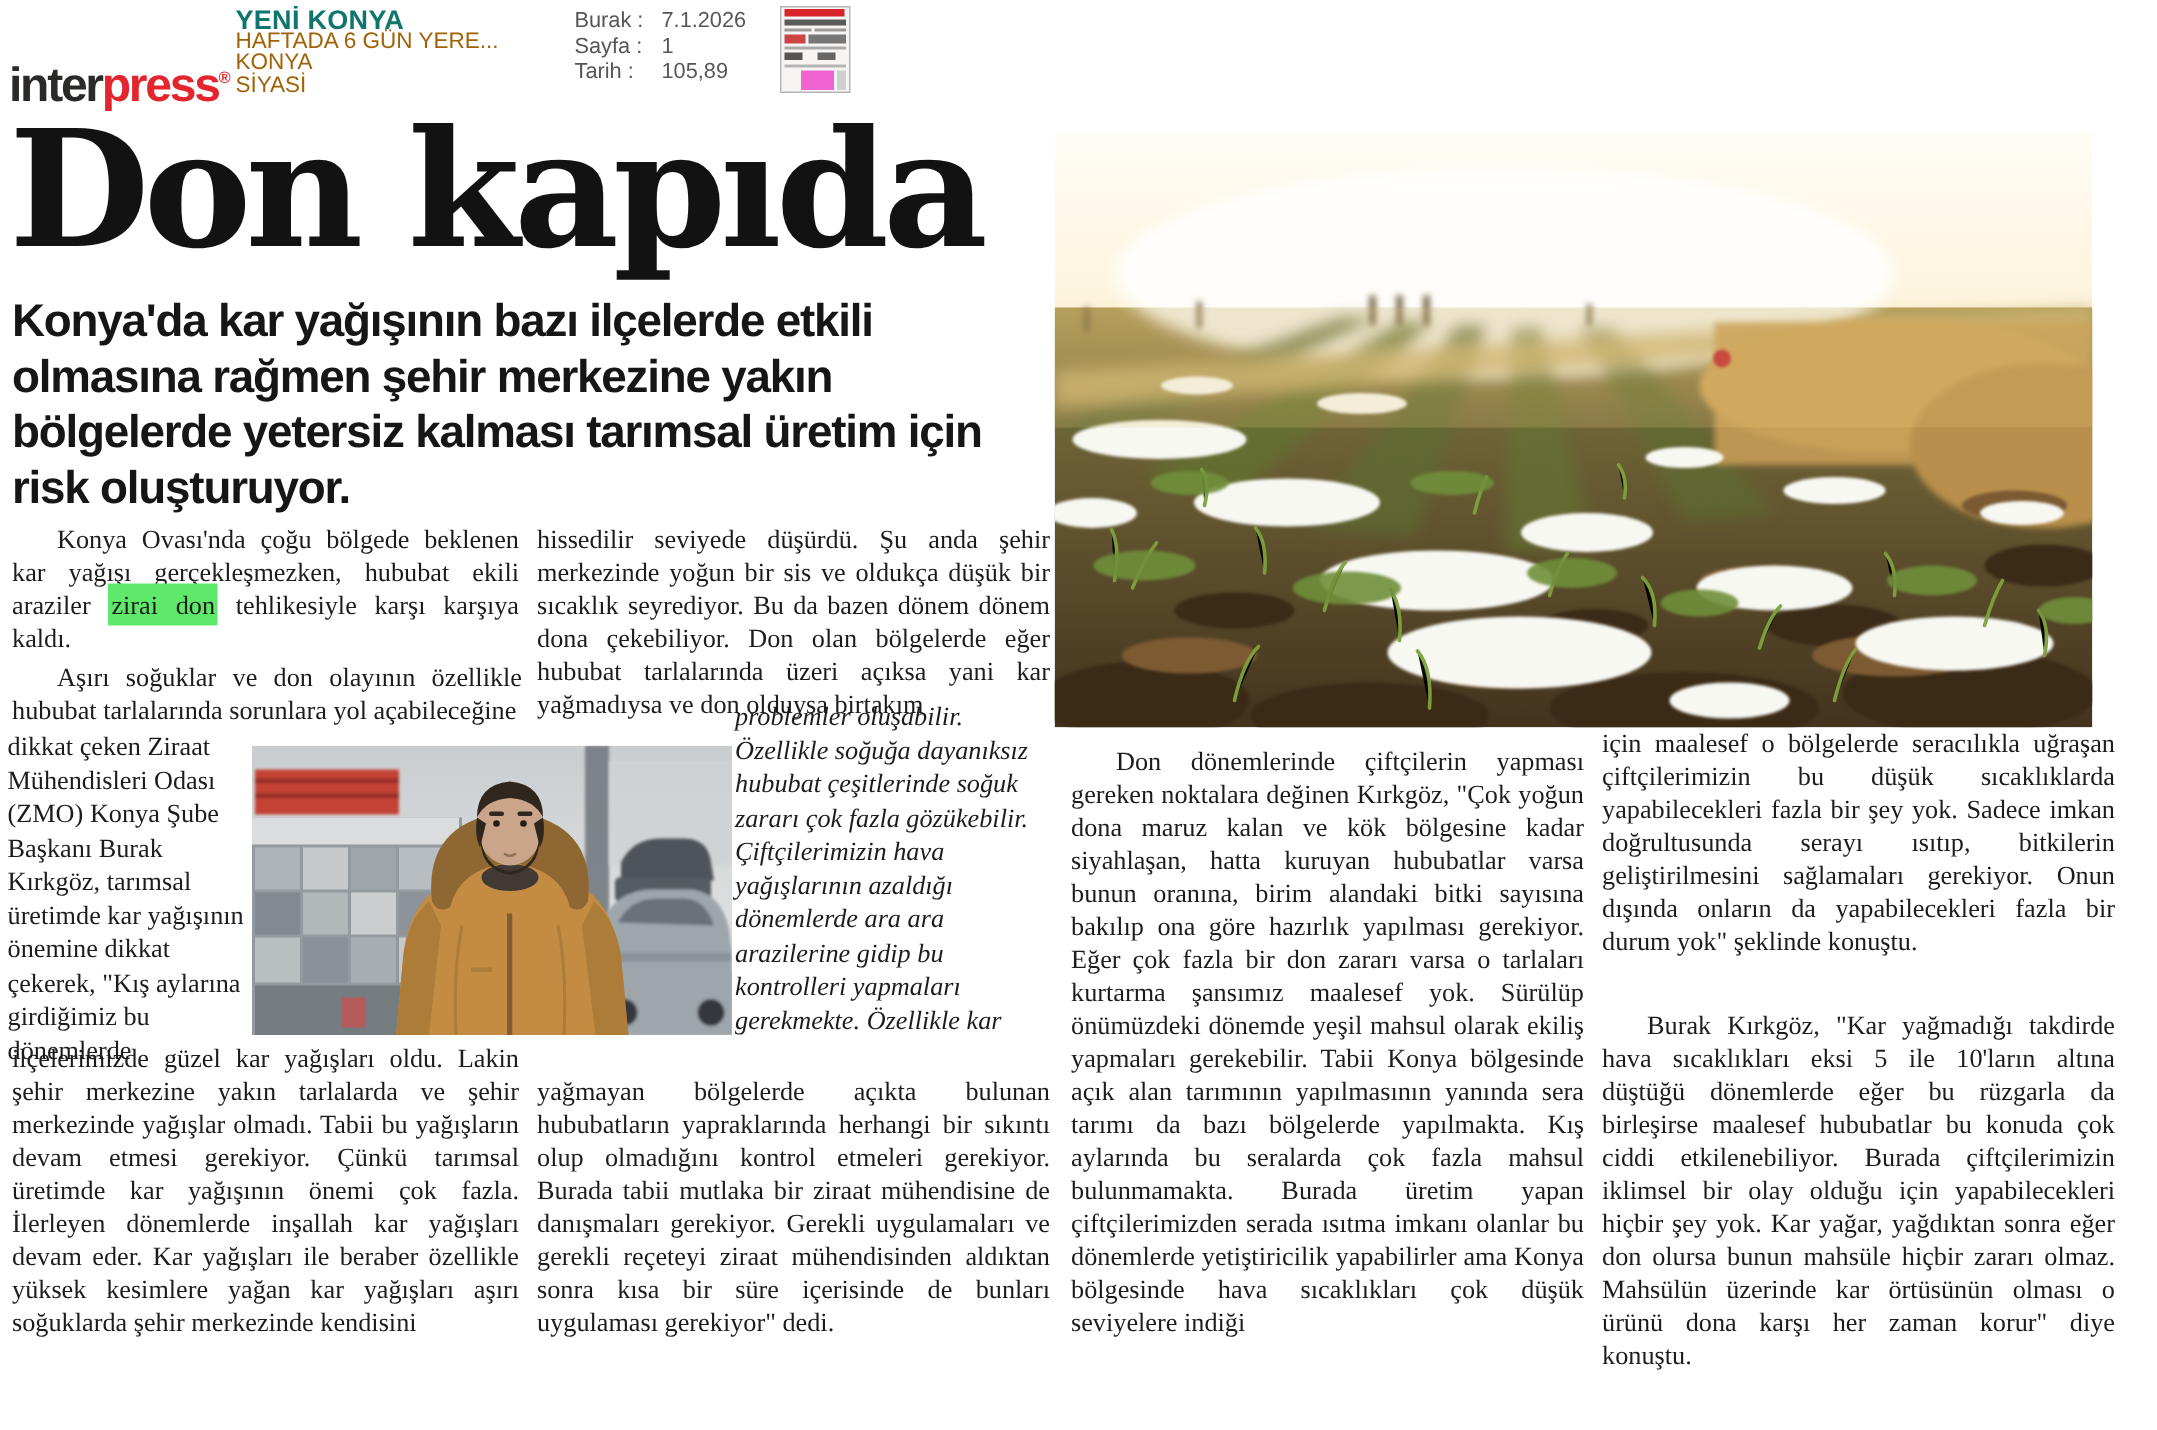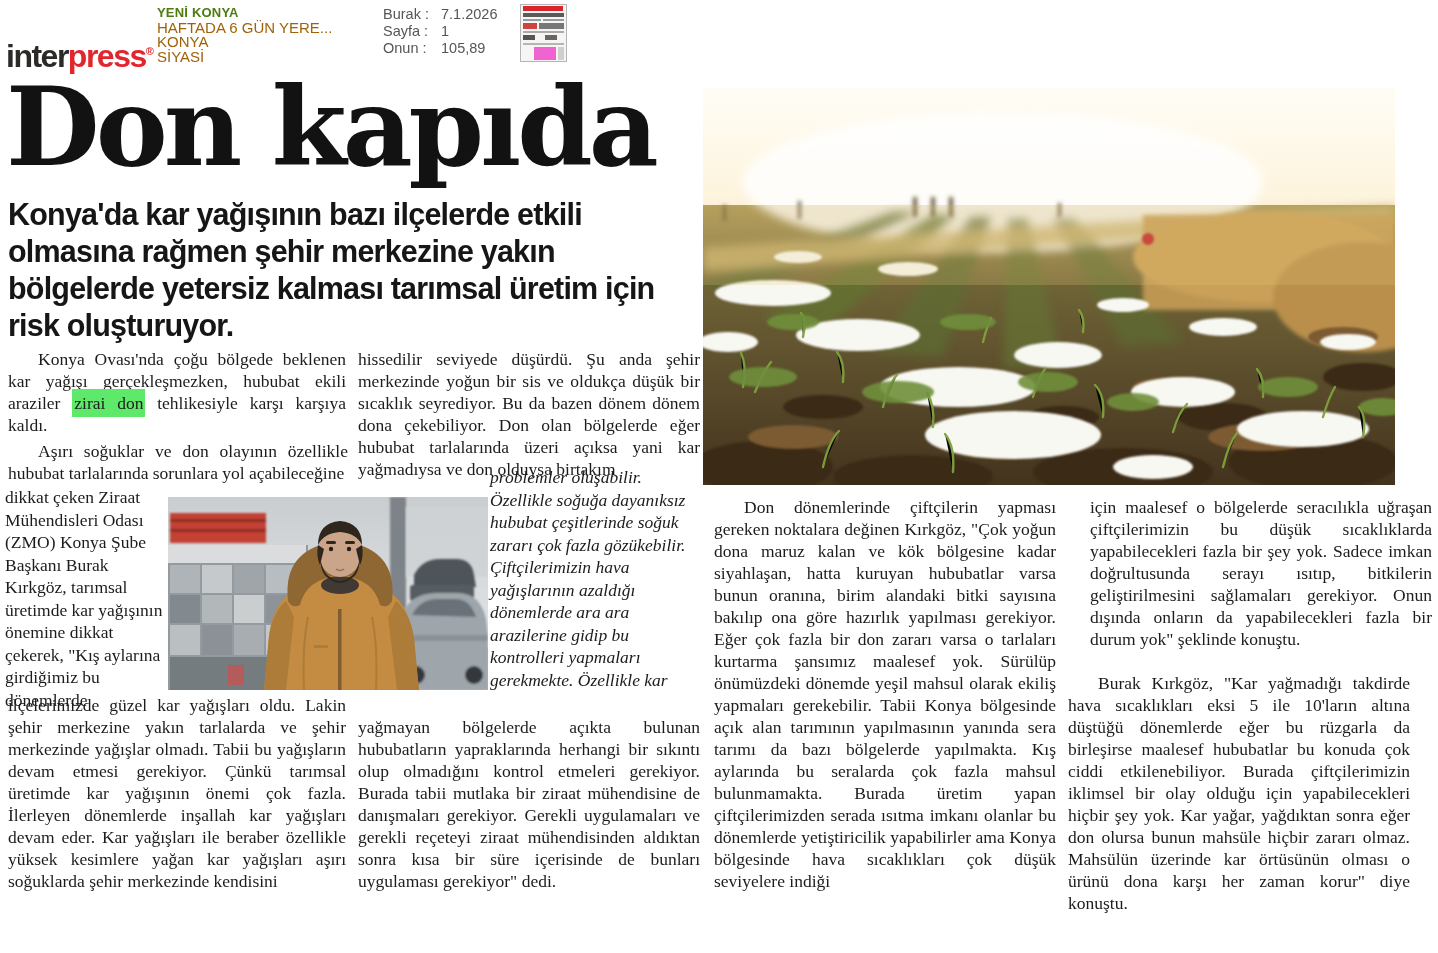--- a/index.html
+++ b/index.html
@@ -9,21 +9,21 @@
   }
   .abs { position:absolute; }
 
   
   .logo { font-family:"Liberation Sans",sans-serif; font-weight:bold;
           font-size:32px; letter-spacing:-1.5px; line-height:1; }
   .logo .lp1 { color:#2b2a29; }
   .logo .lp2 { color:#e3262d; }
   .logo sup { font-size:11px; color:#e3262d; letter-spacing:0; }
   .pub { font-family:"Liberation Sans",sans-serif; line-height:14.5px; }
-  .pub-name { font-size:13px; font-weight:bold; color:#4d7c0f; letter-spacing:0.2px; }
+  .pub-name { font-size:18px; font-weight:bold; color:#0f766e; letter-spacing:0.2px; }
   .pub-line { font-size:15px; color:#a16207; }
   .meta { font-family:"Liberation Sans",sans-serif; font-size:14.5px; color:#565656; line-height:17px; }
   .meta-row { display:flex; }
   .meta-label { width:58px; }
   .meta-value { }
   .thumb { width:45px; height:56px; background:#f6f5f3; border:1px solid #b5b5b5; position:relative; overflow:hidden; }
   .thumb div { position:absolute; }
 
   
   .headline { font-family:"DejaVu Serif","Liberation Serif",serif; font-weight:bold;
@@ -59,21 +59,21 @@
   <div class="abs meta" style="left:383px; top:6px;">
     <div class="meta-row">
       <span class="meta-label">Burak :</span>
       <span class="meta-value">7.1.2026</span>
     </div>
     <div class="meta-row">
       <span class="meta-label">Sayfa :</span>
       <span class="meta-value">1</span>
     </div>
     <div class="meta-row">
-      <span class="meta-label">Onun :</span>
+      <span class="meta-label">Tarih :</span>
       <span class="meta-value">105,89</span>
     </div>
   </div>
 
   <div class="abs thumb" style="left:520px; top:4px;">
     <div style="left:2px; top:1px; width:40px; height:5px; background:#d8252b;"></div>
     <div style="left:2px; top:8px; width:41px; height:4px; background:#5a5a5a;"></div>
     <div style="left:2px; top:14px; width:18px; height:2px; background:#9a9a9a;"></div>
     <div style="left:22px; top:14px; width:21px; height:2px; background:#9a9a9a;"></div>
     <div style="left:2px; top:18px; width:14px; height:6px; background:#c44;"></div>
@@ -282,16 +282,16 @@
   <div class="abs body-text indent" style="left:8px; top:440px; width:340px;">Aşırı soğuklar ve don olayının özellikle hububat tarlalarında sorunlara yol açabileceğine</div>
   <div class="abs body-text narrow" style="left:5px; top:486px; width:158px;">dikkat çeken Ziraat Mühendisleri Odası (ZMO) Konya Şube Başkanı Burak Kırkgöz, tarımsal üretimde kar yağışının önemine dikkat çekerek, "Kış aylarına girdiğimiz bu dönemlerde</div>
   <div class="abs body-text" style="left:8px; top:694px; width:338px;">ilçelerimizde güzel kar yağışları oldu. Lakin şehir merkezine yakın tarlalarda ve şehir merkezinde yağışlar olmadı. Tabii bu yağışların devam etmesi gerekiyor. Çünkü tarımsal üretimde kar yağışının önemi çok fazla. İlerleyen dönemlerde inşallah kar yağışları devam eder. Kar yağışları ile beraber özellikle yüksek kesimlere yağan kar yağışları aşırı soğuklarda şehir merkezinde kendisini</div>
 
   <div class="abs body-text" style="left:358px; top:348px; width:342px;">hissedilir seviyede düşürdü. Şu anda şehir merkezinde yoğun bir sis ve oldukça düşük bir sıcaklık seyrediyor. Bu da bazen dönem dönem dona çekebiliyor. Don olan bölgelerde eğer hububat tarlalarında üzeri açıksa yani kar yağmadıysa ve don olduysa birtakım</div>
   <div class="abs body-text narrow" style="left:490px; top:466px; width:212px;font-style:italic;">problemler oluşabilir. Özellikle soğuğa dayanıksız hububat çeşitlerinde soğuk zararı çok fazla gözükebilir. Çiftçilerimizin hava yağışlarının azaldığı dönemlerde ara ara arazilerine gidip bu kontrolleri yapmaları gerekmekte. Özellikle kar</div>
   <div class="abs body-text" style="left:358px; top:716px; width:342px;">yağmayan bölgelerde açıkta bulunan hububatların yapraklarında herhangi bir sıkıntı olup olmadığını kontrol etmeleri gerekiyor. Burada tabii mutlaka bir ziraat mühendisine de danışmaları gerekiyor. Gerekli uygulamaları ve gerekli reçeteyi ziraat mühendisinden aldıktan sonra kısa bir süre içerisinde de bunları uygulaması gerekiyor" dedi.</div>
 
   <div class="abs body-text indent" style="left:714px; top:496px; width:342px;">Don dönemlerinde çiftçilerin yapması gereken noktalara değinen Kırkgöz, "Çok yoğun dona maruz kalan ve kök bölgesine kadar siyahlaşan, hatta kuruyan hububatlar varsa bunun oranına, birim alandaki bitki sayısına bakılıp ona göre hazırlık yapılması gerekiyor. Eğer çok fazla bir don zararı varsa o tarlaları kurtarma şansımız maalesef yok. Sürülüp önümüzdeki dönemde yeşil mahsul olarak ekiliş yapmaları gerekebilir. Tabii Konya bölgesinde açık alan tarımının yapılmasının yanında sera tarımı da bazı bölgelerde yapılmakta. Kış aylarında bu seralarda çok fazla mahsul bulunmamakta. Burada üretim yapan çiftçilerimizden serada ısıtma imkanı olanlar bu dönemlerde yetiştiricilik yapabilirler ama Konya bölgesinde hava sıcaklıkları çok düşük seviyelere indiği</div>
 
-  <div class="abs body-text" style="left:1068px; top:496px; width:342px;margin-left:22px;">için maalesef o bölgelerde seracılıkla uğraşan çiftçilerimizin bu düşük sıcaklıklarda yapabilecekleri fazla bir şey yok. Sadece imkan doğrultusunda serayı ısıtıp, bitkilerin geliştirilmesini sağlamaları gerekiyor. Onun dışında onların da yapabilecekleri fazla bir durum yok" şeklinde konuştu.</div>
+  <div class="abs body-text" style="left:1068px; top:484px; width:342px;">için maalesef o bölgelerde seracılıkla uğraşan çiftçilerimizin bu düşük sıcaklıklarda yapabilecekleri fazla bir şey yok. Sadece imkan doğrultusunda serayı ısıtıp, bitkilerin geliştirilmesini sağlamaları gerekiyor. Onun dışında onların da yapabilecekleri fazla bir durum yok" şeklinde konuştu.</div>
   <div class="abs body-text indent" style="left:1068px; top:672px; width:342px;">Burak Kırkgöz, "Kar yağmadığı takdirde hava sıcaklıkları eksi 5 ile 10'ların altına düştüğü dönemlerde eğer bu rüzgarla da birleşirse maalesef hububatlar bu konuda çok ciddi etkilenebiliyor. Burada çiftçilerimizin iklimsel bir olay olduğu için yapabilecekleri hiçbir şey yok. Kar yağar, yağdıktan sonra eğer don olursa bunun mahsüle hiçbir zararı olmaz. Mahsülün üzerinde kar örtüsünün olması o ürünü dona karşı her zaman korur" diye konuştu.</div>
 
 </div>
 
 </body></html>

